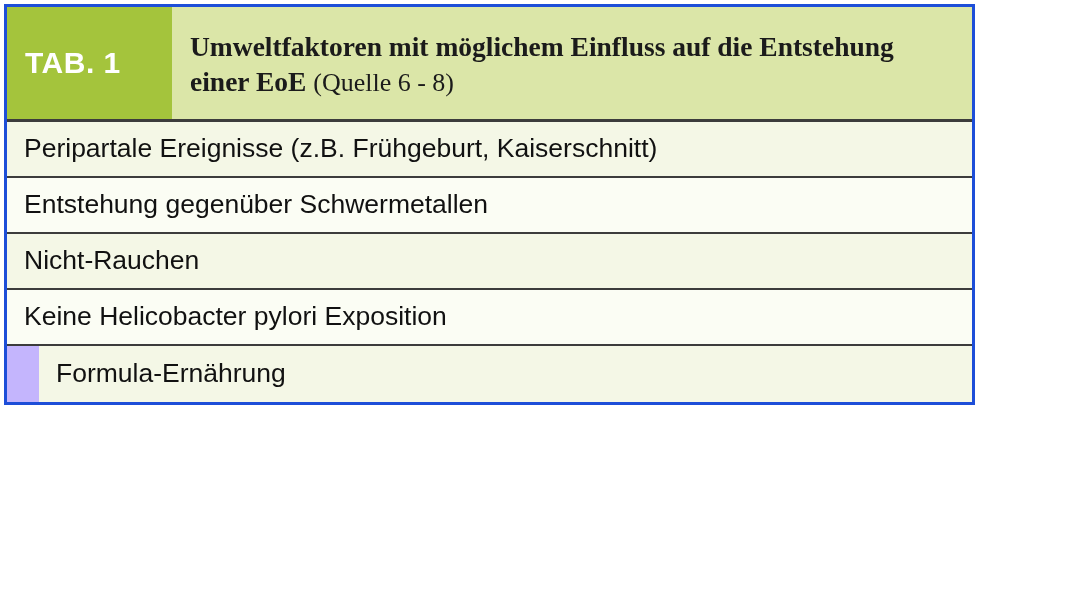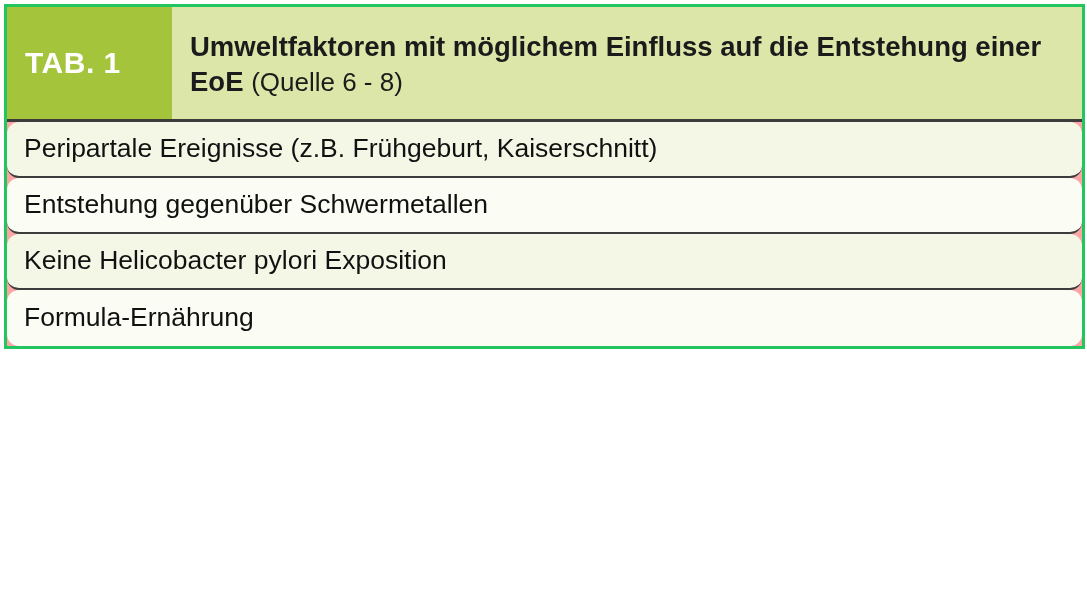--- a/index.html
+++ b/index.html
@@ -11,24 +11,24 @@
     width: 1087px;
     height: 605px;
     font-family: "Liberation Sans", sans-serif;
     overflow: hidden;
   }
 
   .table-wrap {
     position: absolute;
     left: 4px;
     top: 4px;
-    width: 1081px;
+    width: 971px;
     box-sizing: border-box;
-    border: 3px solid #22c55e;
-    background: #fca5a5;
+    border: 3px solid #1d4ed8;
+    background: #c4b5fd;
   }
 
   
   .table-header {
     display: flex;
     align-items: stretch;
     background: #dbe6a8;
     border-bottom: 3px solid #3c3c3c;
     min-height: 112px;
   }
@@ -49,20 +49,21 @@
     letter-spacing: 0.5px;
     white-space: nowrap;
   }
 
   .header-text {
     flex: 1 1 auto;
     padding: 16px 18px 14px 18px;
     box-sizing: border-box;
     display: flex;
     align-items: center;
+    font-family: Liberation Serif, serif;
   }
   .header-title {
     color: #1b1b1b;
     font-size: 27.5px;
     line-height: 1.28;
     font-weight: bold;
   }
   .header-title .source {
     font-weight: normal;
     font-size: 26px;
@@ -70,27 +71,27 @@
 
   
   .row {
     box-sizing: border-box;
     height: 56px;
     display: flex;
     align-items: center;
     padding-left: 17px;
     border-bottom: 2px solid #3c3c3c;
     background: #f4f7e6;
-    border-radius: 12px;
   }
   .row:nth-child(even) {
     background: #fbfdf4;
   }
   .row.last {
     border-bottom: none;
+    margin-left: 32px;
   }
   .row-label {
     font-size: 26.5px;
     color: #111111;
     line-height: 1.1;
     white-space: nowrap;
   }
 </style>
 </head>
 <body>
@@ -110,20 +111,23 @@
   </div>
 
   <div class="table-body">
     <div class="row">
       <span class="row-label">Peripartale Ereignisse (z.B. Frühgeburt, Kaiserschnitt)</span>
     </div>
     <div class="row">
       <span class="row-label">Entstehung gegenüber Schwermetallen</span>
     </div>
     <div class="row">
+      <span class="row-label">Nicht-Rauchen</span>
+    </div>
+    <div class="row">
       <span class="row-label">Keine Helicobacter pylori Exposition</span>
     </div>
     <div class="row last">
       <span class="row-label">Formula-Ernährung</span>
     </div>
   </div>
 
 </div>
 
 </body></html>

